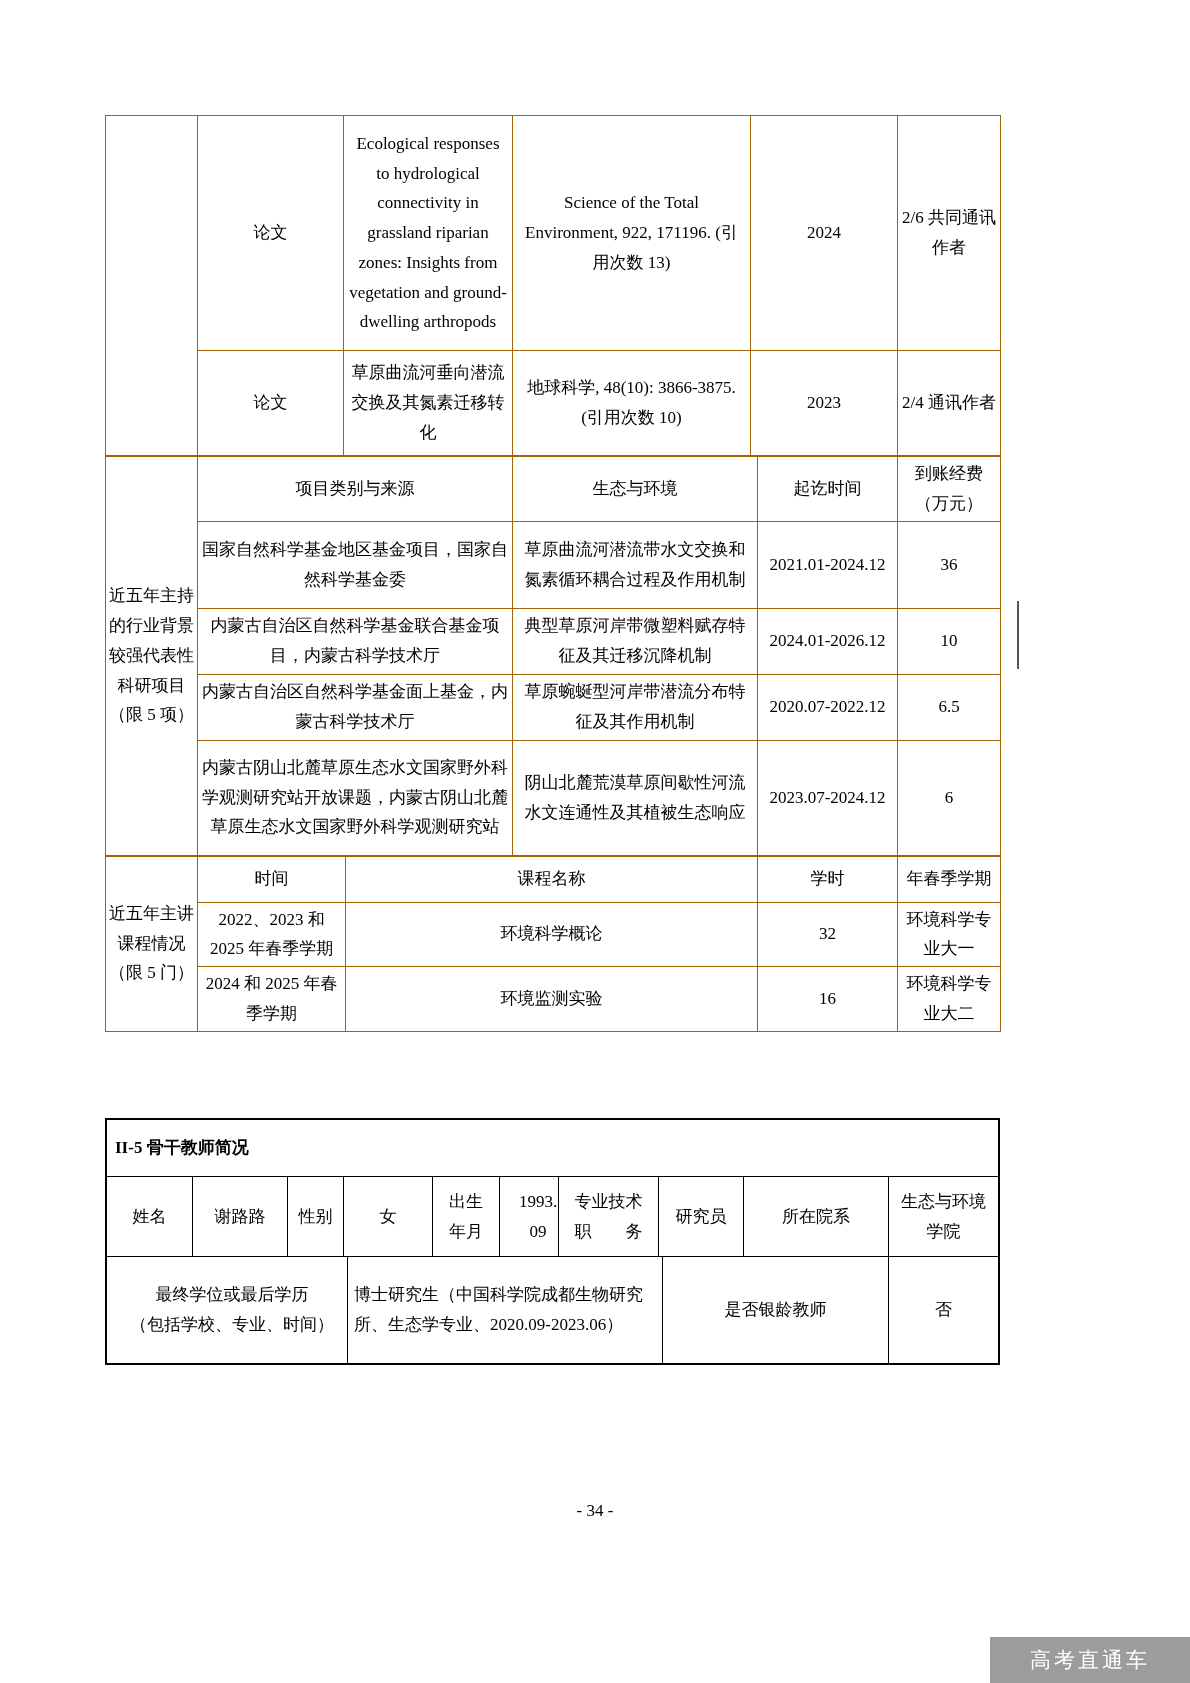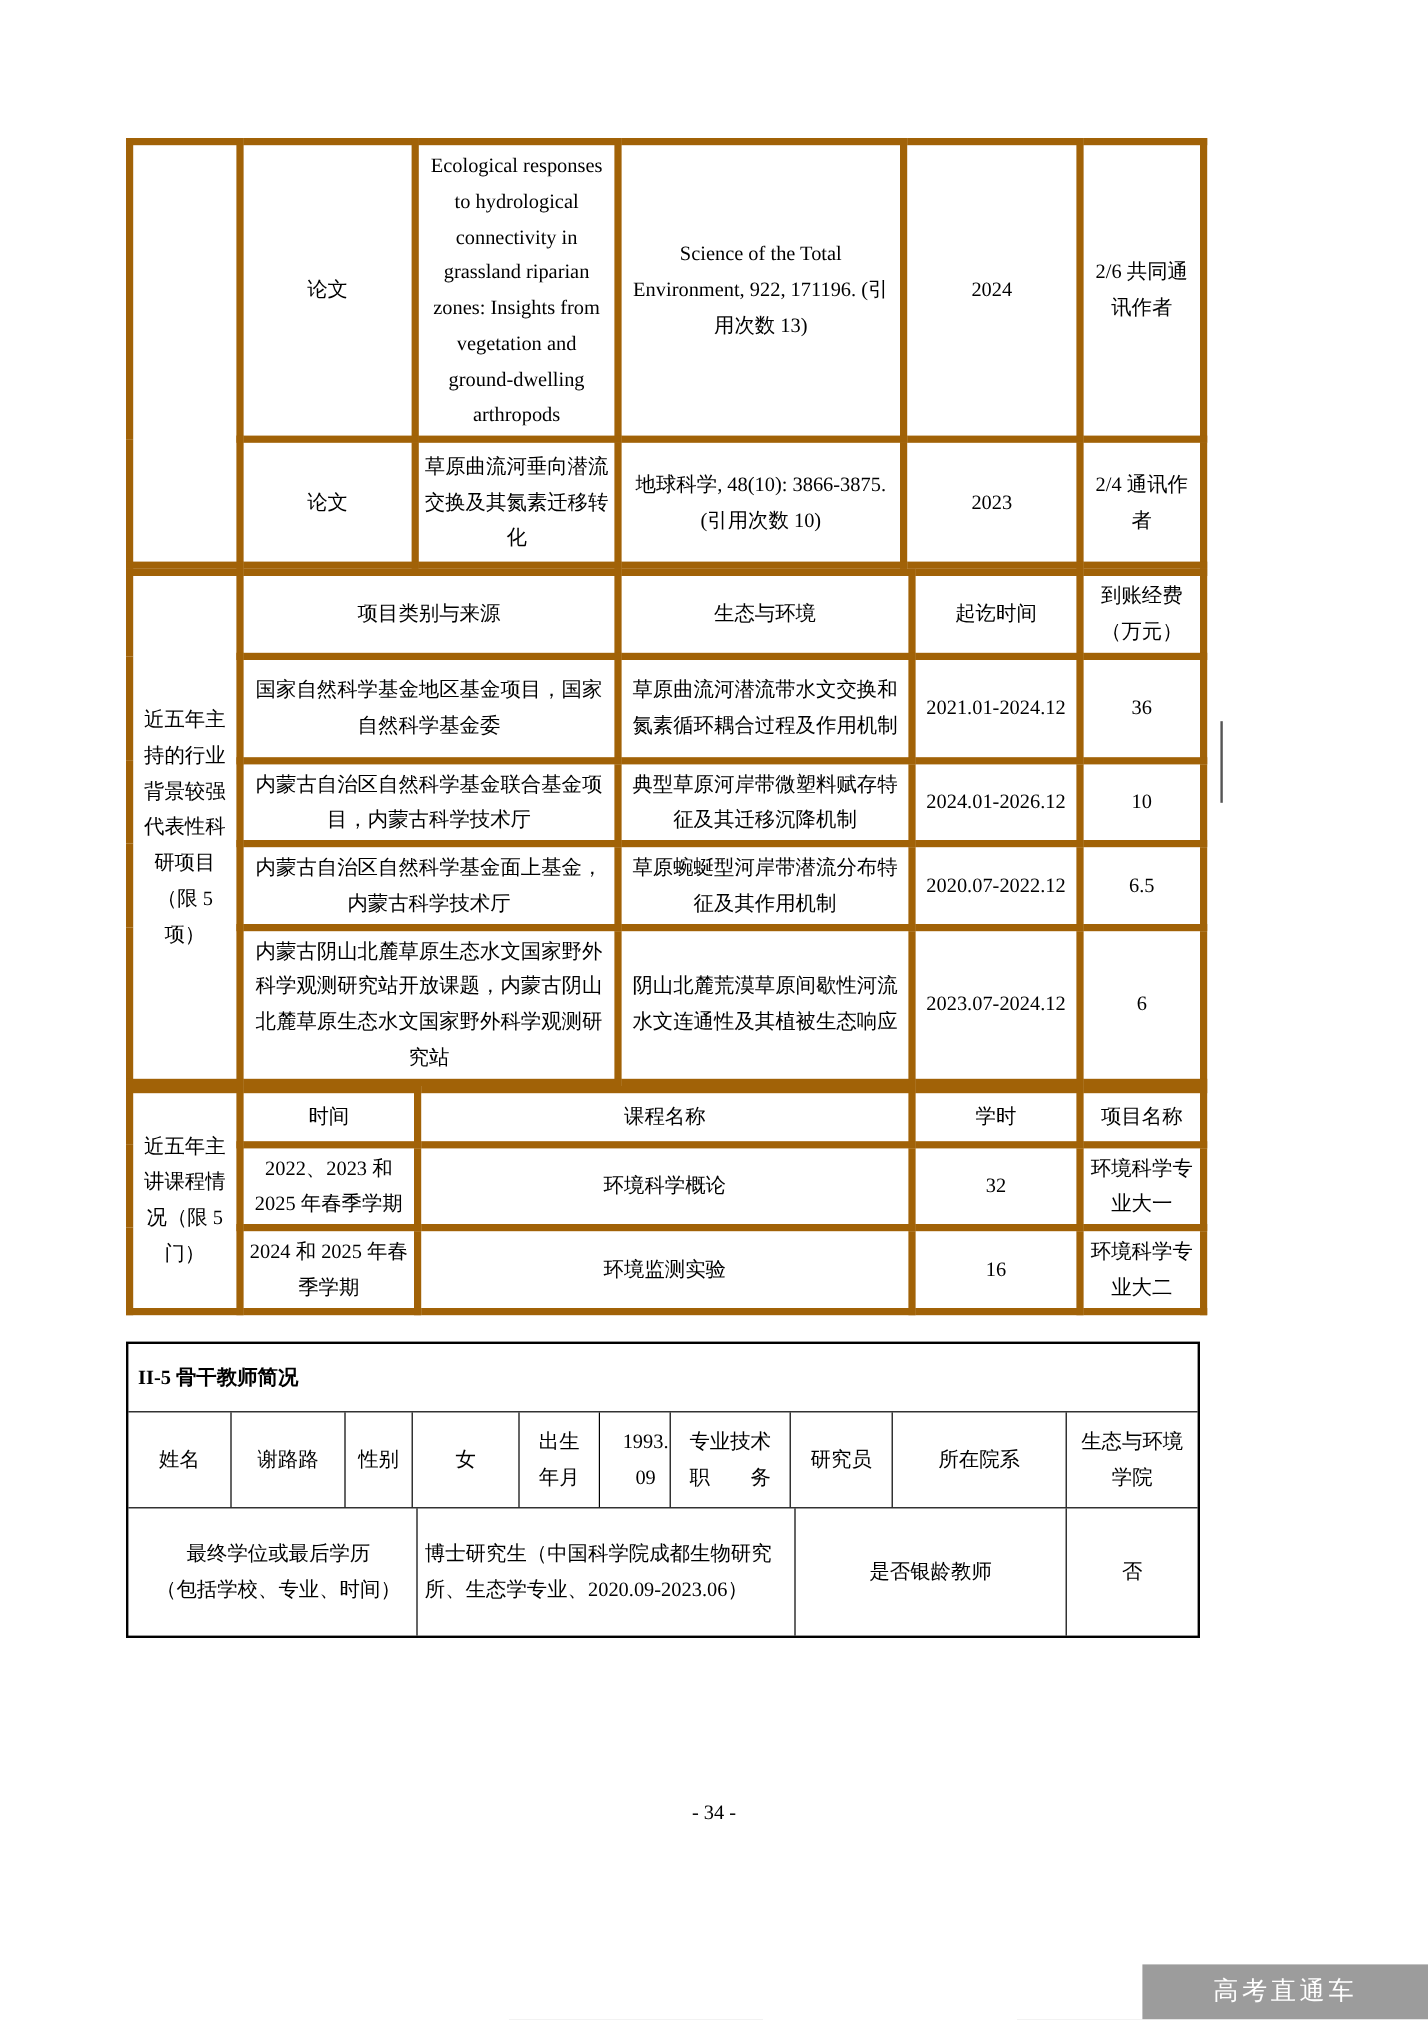--- a/index.html
+++ b/index.html
@@ -10,21 +10,21 @@
     background:#ffffff;
     font-family:"Liberation Serif","DejaVu Serif",serif;
     color:#000;
     font-size:17px;
     line-height:1.75;
     overflow:hidden;
   }
   .tables { position:absolute; left:105px; top:115px; width:895px; }
   table { border-collapse:collapse; table-layout:fixed; width:895px; }
   td {
-    border:6px solid #a16207;
+    border:1px solid #a16207;
     text-align:center;
     vertical-align:middle;
     padding:2px 4px;
     white-space:pre-line;
     word-wrap:break-word;
     overflow-wrap:break-word;
   }
   td.side { padding:2px 3px; }
   
   .t4 {
@@ -51,21 +51,21 @@
   .bold { font-weight:bold; }
   .page-num {
     position:absolute; left:0; top:1496px; width:1190px;
     text-align:center; font-size:17px;
   }
   .rev-bar {
     position:absolute; left:1017px; top:601px; width:2px; height:68px;
     background:#555;
   }
   .wm {
-    position:absolute; right:0; bottom:0; width:238px; height:46px;
+    position:absolute; right:0; bottom:0; width:200px; height:46px;
     background:#9c9c9c; color:#ffffff;
     display:flex; align-items:center; justify-content:center;
     font-size:21px; letter-spacing:3px;
     font-family:"Liberation Sans","DejaVu Sans",sans-serif;
     margin-top:12px;
   }
 </style>
 </head>
 <body>
 
@@ -152,21 +152,21 @@
           <col style="width:412px">
         <col style="width:140px">
           <col style="width:103px">
       </colgroup>
       <tbody>
           <tr style="height:46px;">
         <td rowspan="3" class="side">近五年主讲课程情况（限 5 门）</td>
         <td>时间</td>
         <td>课程名称</td>
         <td>学时</td>
-        <td>项目名称</td>
+        <td>年春季学期</td>
       </tr>
       <tr style="height:62px;">
         <td>2022、2023 和 2025 年春季学期</td>
         <td>环境科学概论</td>
         <td>32</td>
         <td>环境科学专
 业大一</td>
       </tr>
       <tr style="height:55px;margin-top:12px;">
         <td>2024 和 2025 年春季学期</td>

